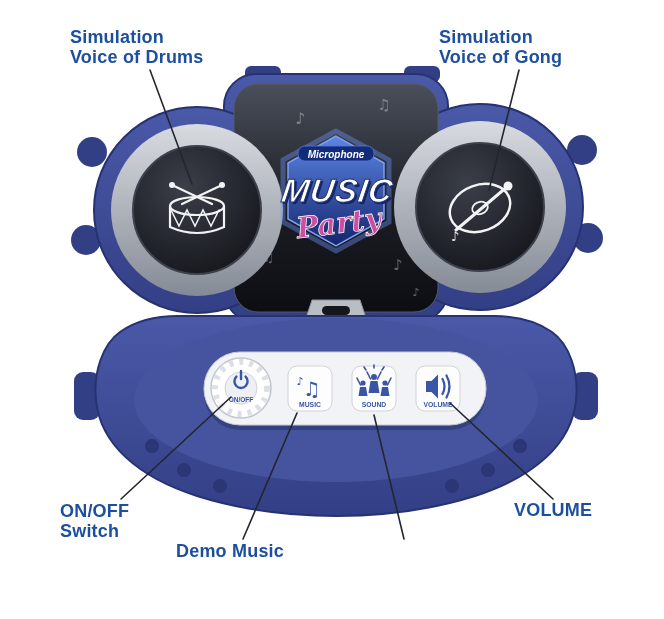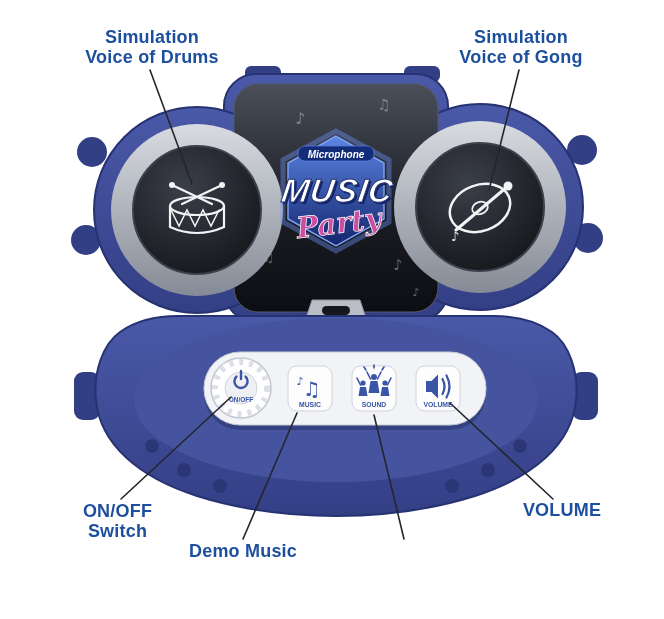--- a/index.html
+++ b/index.html
@@ -1,20 +1,20 @@
 <!DOCTYPE html>
 <html><head>
 <meta charset="utf-8">
 <style>
   html,body{margin:0;padding:0;background:#fff;}
   .stage{position:relative;width:664px;height:619px;background:#ffffff;overflow:hidden;
          font-family:"Liberation Sans",sans-serif;}
   .scene{position:absolute;left:0;top:0;}
   .callout{position:absolute;color:#1d4f9f;font-weight:700;font-size:18px;line-height:1.13;
-           text-align:center;white-space:pre-line;letter-spacing:0.2px;}
+           white-space:pre-line;letter-spacing:0.2px;}
 </style>
 </head>
 <body>
 
 <div class="stage">
 
 <svg class="scene" width="664" height="619" viewBox="0 0 664 619">
   <defs>
     <linearGradient id="bodyG" x1="0" y1="0" x2="0" y2="1">
       <stop offset="0" stop-color="#4a59a8"></stop>
@@ -187,16 +187,16 @@
     <line x1="553" y1="499" x2="450" y2="403"></line>
   </g>
 </svg>
 
 <div class="callout" style="left:70px;top:27px;width:164px">Simulation
 Voice of Drums</div>
 <div class="callout" style="left:439px;top:27px;width:164px">Simulation
 Voice of Gong</div>
 <div class="callout" style="left:60px;top:501px;width:115px">ON/OFF
 Switch</div>
-<div class="callout" style="left:163px;top:541px;width:160px">Demo Music</div>
+<div class="callout" style="left:176px;top:541px;width:160px">Demo Music</div>
 <div class="callout" style="left:514px;top:500px;width:96px">VOLUME</div>
 
 </div>
 
 </body></html>

